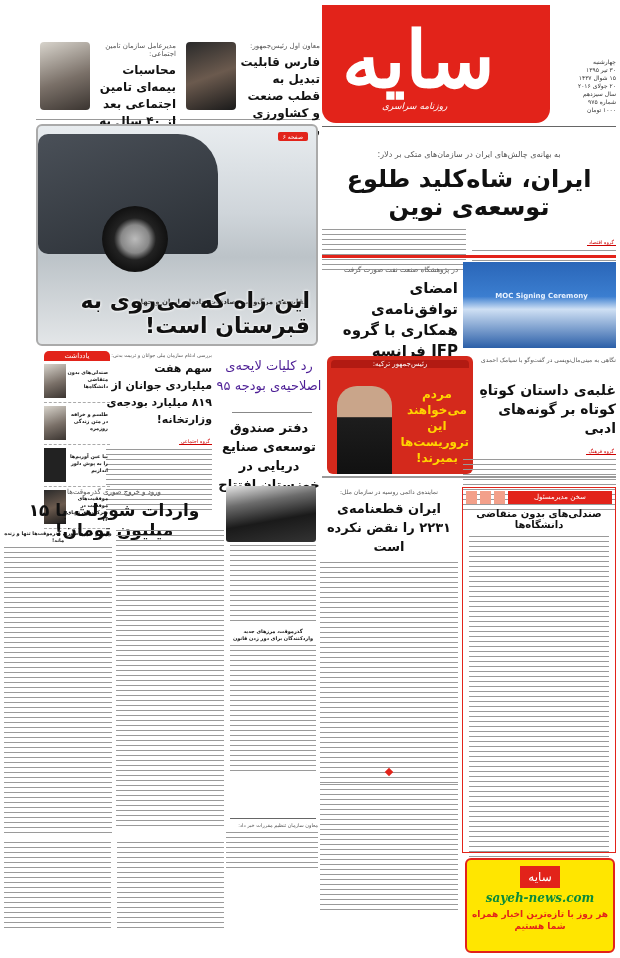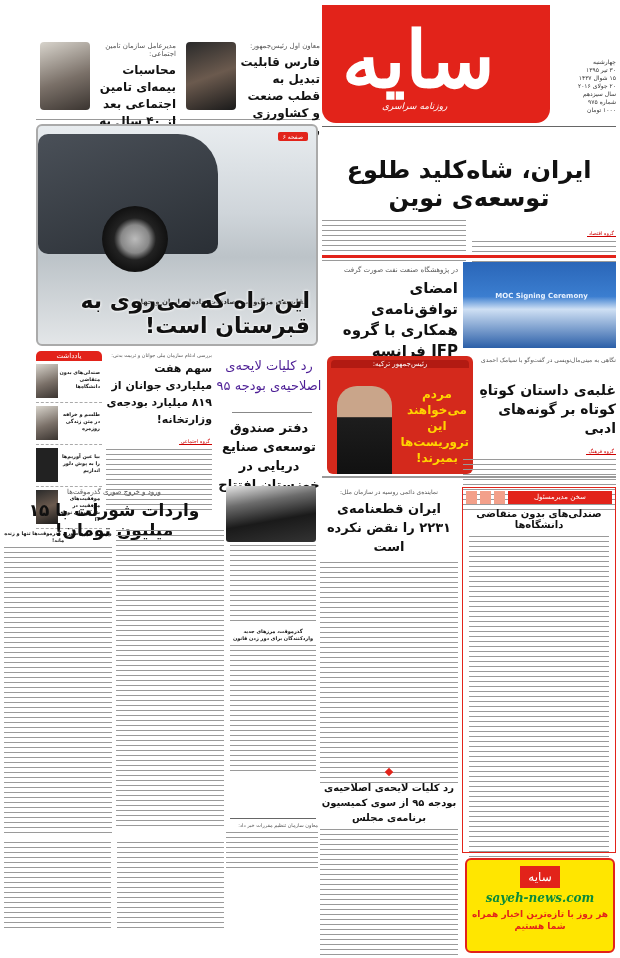--- a/index.html
+++ b/index.html
@@ -72,20 +72,21 @@
 <div id="crash" class="abs">
   <div class="car"></div>
   <div class="wheel"></div>
   <div class="tag">صفحه ۶</div>
   <div class="k">مقایسه‌ی مرگ‌ومیر تصادفات جاده‌ای ایران و جهان</div>
   <div class="h">این راه که می‌روی به قبرستان است!</div>
 </div>
 
 <div class="abs" style="left:322px;top:126px;width:294px;height:1px;background:#666"></div>
 <div class="abs" style="left:322px;top:150px;width:294px">
+  <div class="kicker" style="font-size:8px;text-align:center">به بهانه‌ی چالش‌های ایران در سازمان‌های متکی بر دلار:</div>
   <div class="hl" style="font-size:24px;text-align:center;margin-top:6px">ایران، شاه‌کلید طلوع توسعه‌ی نوین</div>
   <div style="margin-top:8px;display:flex;gap:6px">
     <div style="flex:1">
       <span class="byline">گروه اقتصاد</span>
       <div class="lines" style="height:32px;margin-top:2px"></div>
     </div>
     <div class="lines" style="flex:1;height:42px"></div>
   </div>
 </div>
 <div class="abs" style="left:322px;top:255px;width:294px;height:3px;background:#e2231a"></div>
@@ -120,21 +121,21 @@
   <div class="hl" style="font-size:13px;line-height:19px;text-align:center">دفتر صندوق توسعه‌ی صنایع دریایی در خوزستان افتتاح شد</div>
 </div>
 
 <div class="abs" style="left:106px;top:352px;width:106px;text-align:right">
   <div class="kicker" style="font-size:5px">بررسی ادغام سازمان ملی جوانان و تربیت بدنی:</div>
   <div class="hl" style="font-size:11px;line-height:17px;margin-top:2px">سهم هفت میلیاردی جوانان از ۸۱۹ میلیارد بودجه‌ی وزارتخانه!</div>
   <span class="byline">گروه اجتماعی</span>
   <div class="lines" style="height:62px;margin-top:2px"></div>
 </div>
 
-<div class="abs" style="left:36px;top:351px;width:66px">
+<div class="abs" style="left:44px;top:351px;width:66px">
   <div class="red-label" style="border-radius:5px 5px 0 0;font-size:7px;padding:1px 0">یادداشت</div>
   <div class="yad-item">
       <div class="ph photo-gray"></div>
       <div class="t">صندلی‌های بدون متقاضی دانشگاه‌ها</div>
     </div>
   <div class="yad-item">
       <div class="ph photo-gray"></div>
       <div class="t">طلسم و خرافه در متن زندگی روزمره</div>
     </div>
   <div class="yad-item">
@@ -179,21 +180,20 @@
 </div>
 <div class="abs" style="left:230px;top:545px;width:86px">
   <div class="lines" style="height:80px"></div>
   <div style="font-size:5px;font-weight:bold;text-align:center;line-height:7px;margin:3px 0">گذرموقت، مرزهای جدید وارد‌کنندگان برای دور زدن قانون</div>
   <div class="lines" style="height:130px"></div>
 </div>
 
 <div class="abs" style="left:320px;top:772px;width:138px;height:1px;background:#999"></div>
 <div class="abs" style="left:386px;top:769px;width:6px;height:6px;background:#e2231a;transform:rotate(45deg)"></div>
 <div class="abs" style="left:320px;top:780px;width:138px;text-align:center">
-  <div class="hl" style="font-size:10px;line-height:15px;text-align:center">رد کلیات لایحه‌ی اصلاحیه‌ی بودجه ۹۵ از سوی کمیسیون برنامه‌ی مجلس</div>
   <div class="lines" style="height:130px;margin-top:4px"></div>
 </div>
 
 <div class="abs" style="left:230px;top:818px;width:86px;height:1px;background:#666"></div>
 <div class="abs" style="left:226px;top:822px;width:92px;text-align:right">
   <div class="kicker" style="font-size:5px">معاون سازمان تنظیم مقررات خبر داد:</div>
   <div class="lines" style="height:40px;margin-top:4px"></div>
 </div>
 <div class="abs" style="left:4px;top:842px;width:220px;display:flex;gap:6px">
   <div class="lines" style="flex:1;height:88px"></div>

